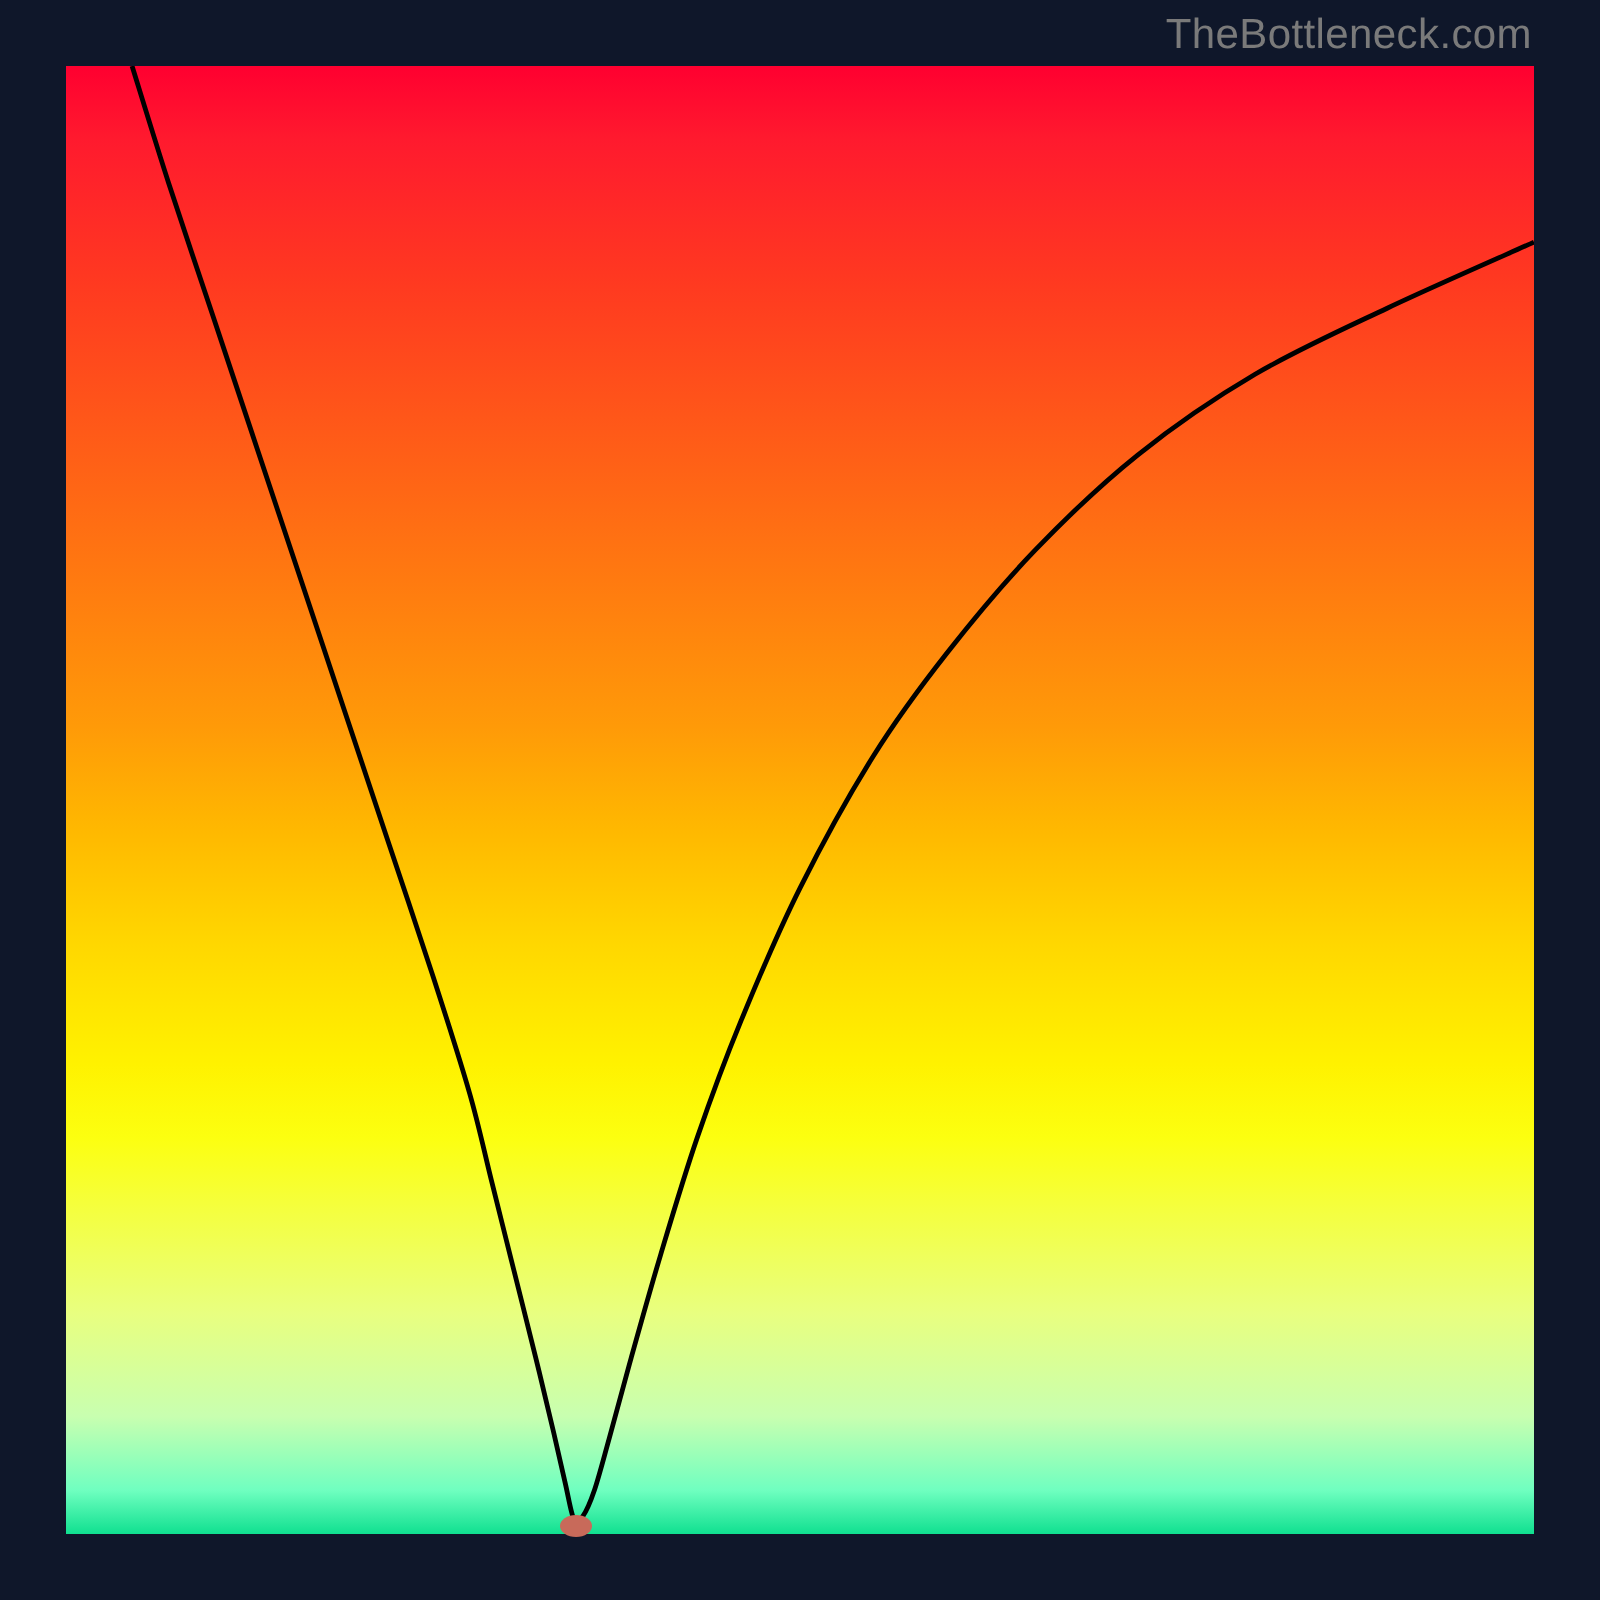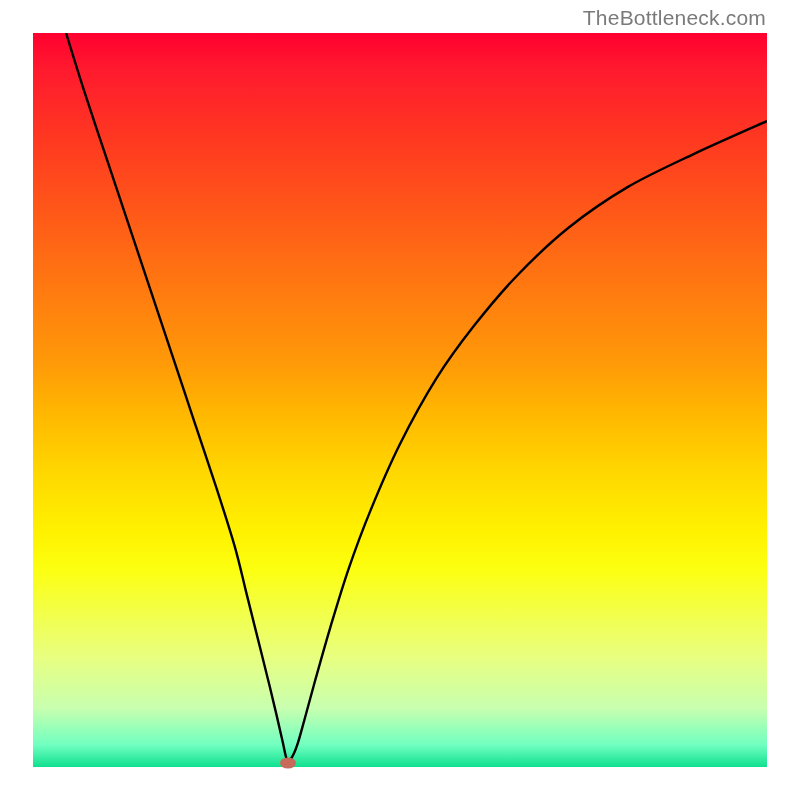--- a/index.html
+++ b/index.html
@@ -1,20 +1,20 @@
 <!DOCTYPE html>
 <html><head>
 <meta charset="utf-8">
 <style>
   * { margin: 0; padding: 0; box-sizing: border-box; }
   html, body { width: 800px; height: 800px; overflow: hidden; background: #000; }
   .frame {
     width: 800px;
     height: 800px;
-    background: #ffffff;
+    background: #0f172a;
     position: relative;
   }
   .plot-area {
     position: absolute;
     left: 33px;
     top: 33px;
     width: 734px;
     height: 734px;
     background: linear-gradient(to bottom,
       #ff0030 0%,

